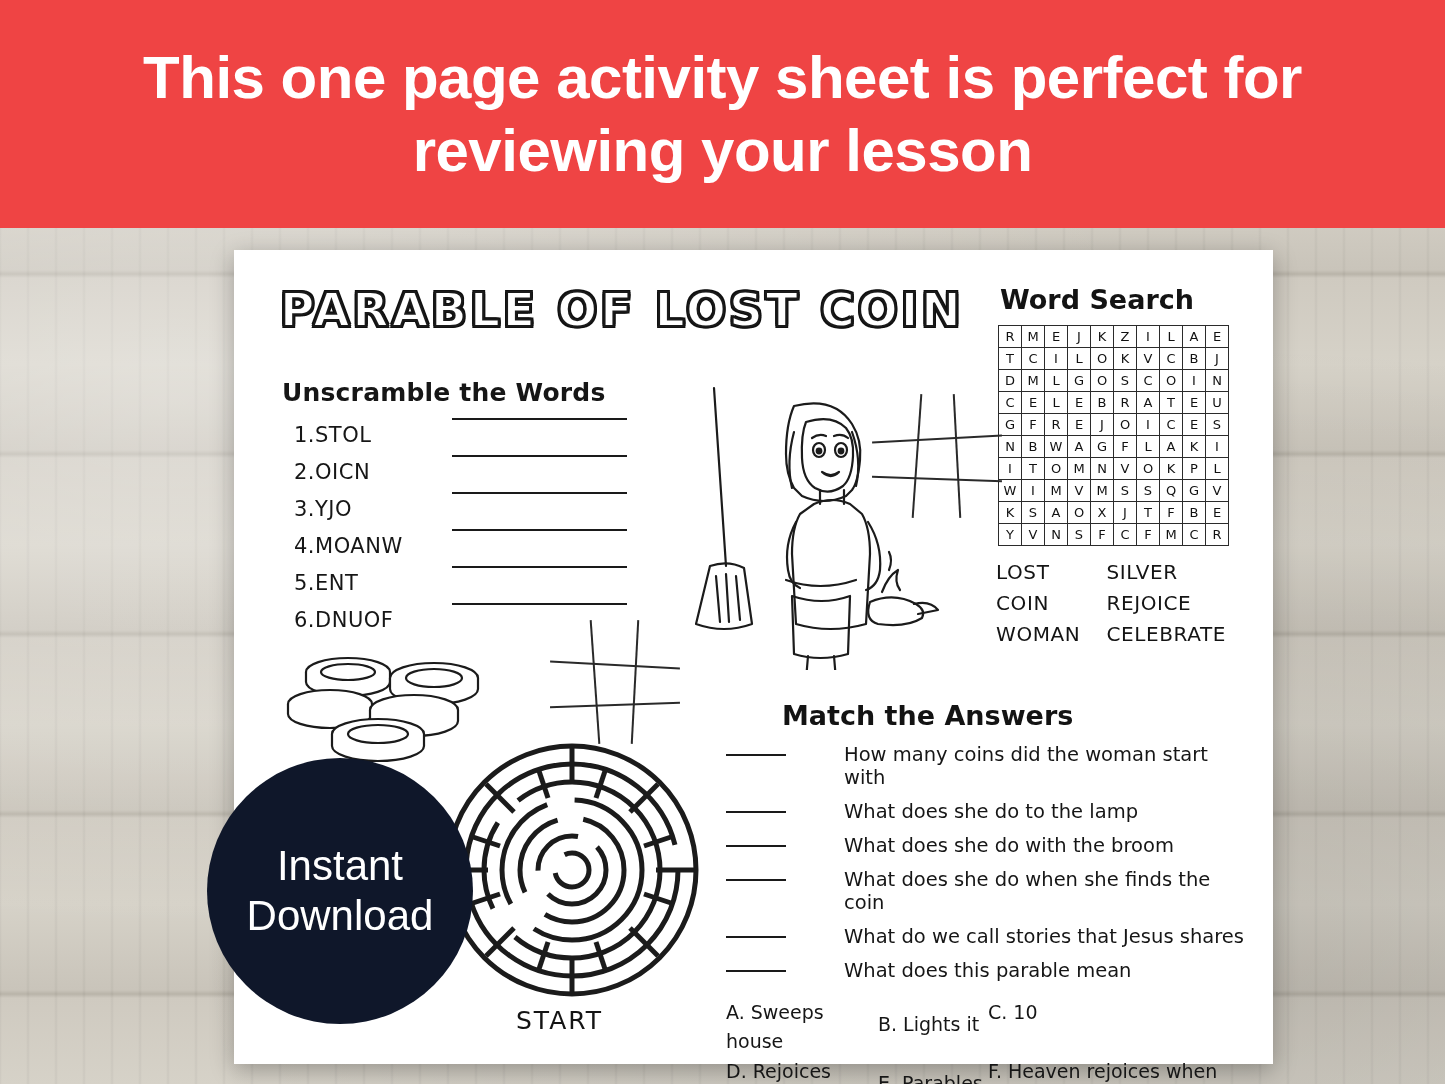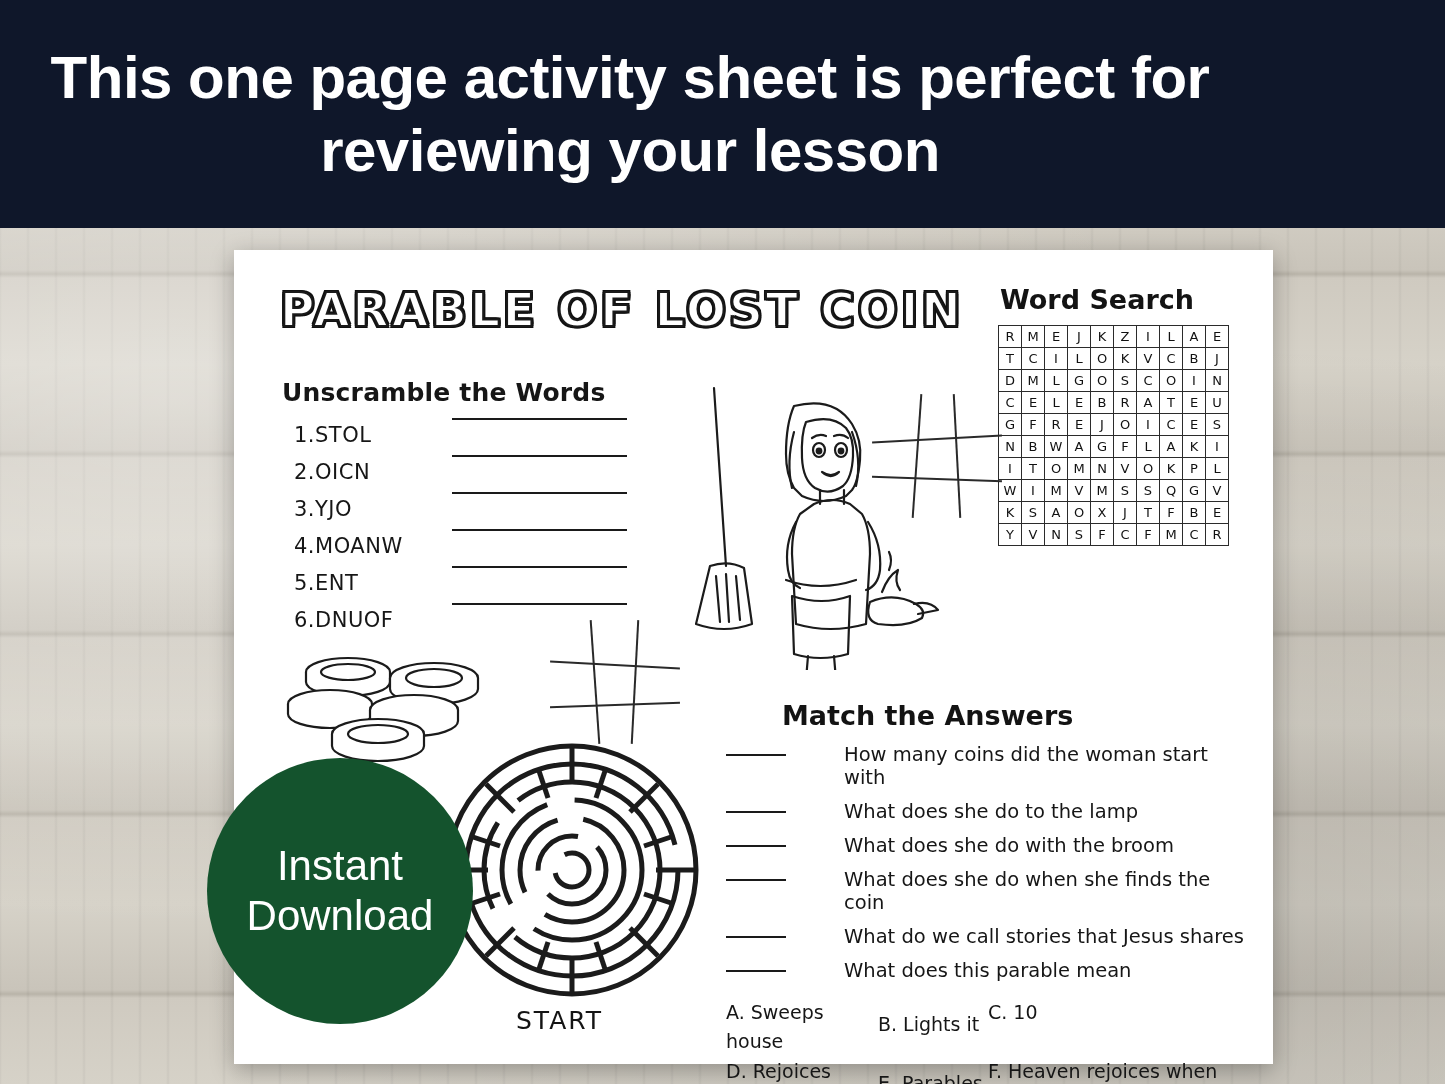--- a/index.html
+++ b/index.html
@@ -8,22 +8,22 @@
     width: 1445px; height: 1084px;
     font-family: "Liberation Sans", sans-serif;
     overflow: hidden;
     position: relative;
     background: #cdc9bf;
   }
 
   
   #banner {
     position: absolute; left: 0; top: 0; width: 1445px; height: 228px;
-    background: #0f172a;
-    display: flex; align-items: center; justify-content: flex-start;
+    background: #ef4444;
+    display: flex; align-items: center; justify-content: center;
   }
   #banner .banner-text {
     color: #ffffff;
     font-size: 60px;
     font-weight: bold;
     line-height: 1.22;
     text-align: center;
     letter-spacing: -0.5px;
     width: 1260px;
   }
@@ -144,21 +144,21 @@
   
   .ttt { position: absolute; }
   .ttt div { position: absolute; background: #2a2a2a; }
   .ttt .v { width: 2px; height: 100%; }
   .ttt .h { height: 2px; width: 100%; }
 
   
   #badge {
     position: absolute; left: 207px; top: 758px;
     width: 266px; height: 266px; border-radius: 50%;
-    background: #14532d;
+    background: #0f172a;
     display: flex; flex-direction: column;
     align-items: center; justify-content: center;
     color: #fff; font-size: 42px; line-height: 1.2;
     text-align: center;
   }
 
   .coin-art, .maze-art, .woman-art { position: absolute; }
   #start-label {
     position: absolute; left: 476px; top: 1005px;
     font-family: "DejaVu Sans", sans-serif;
@@ -326,20 +326,32 @@
         <td>S</td>
         <td>F</td>
         <td>C</td>
         <td>F</td>
         <td>M</td>
         <td>C</td>
         <td>R</td>
       </tr>
     </tbody>
       </table>
+    <div id="wordlist">
+      <div>
+        <div>LOST</div>
+        <div>COIN</div>
+        <div>WOMAN</div>
+      </div>
+      <div>
+        <div>SILVER</div>
+        <div>REJOICE</div>
+        <div>CELEBRATE</div>
+      </div>
+    </div>
   </div>
 
   <div id="match">
     <h2>Match the Answers</h2>
 
     <div class="match-row">
       <span class="mblank"></span>
       <span>How many coins did the woman start with</span>
     </div>
     <div class="match-row">

